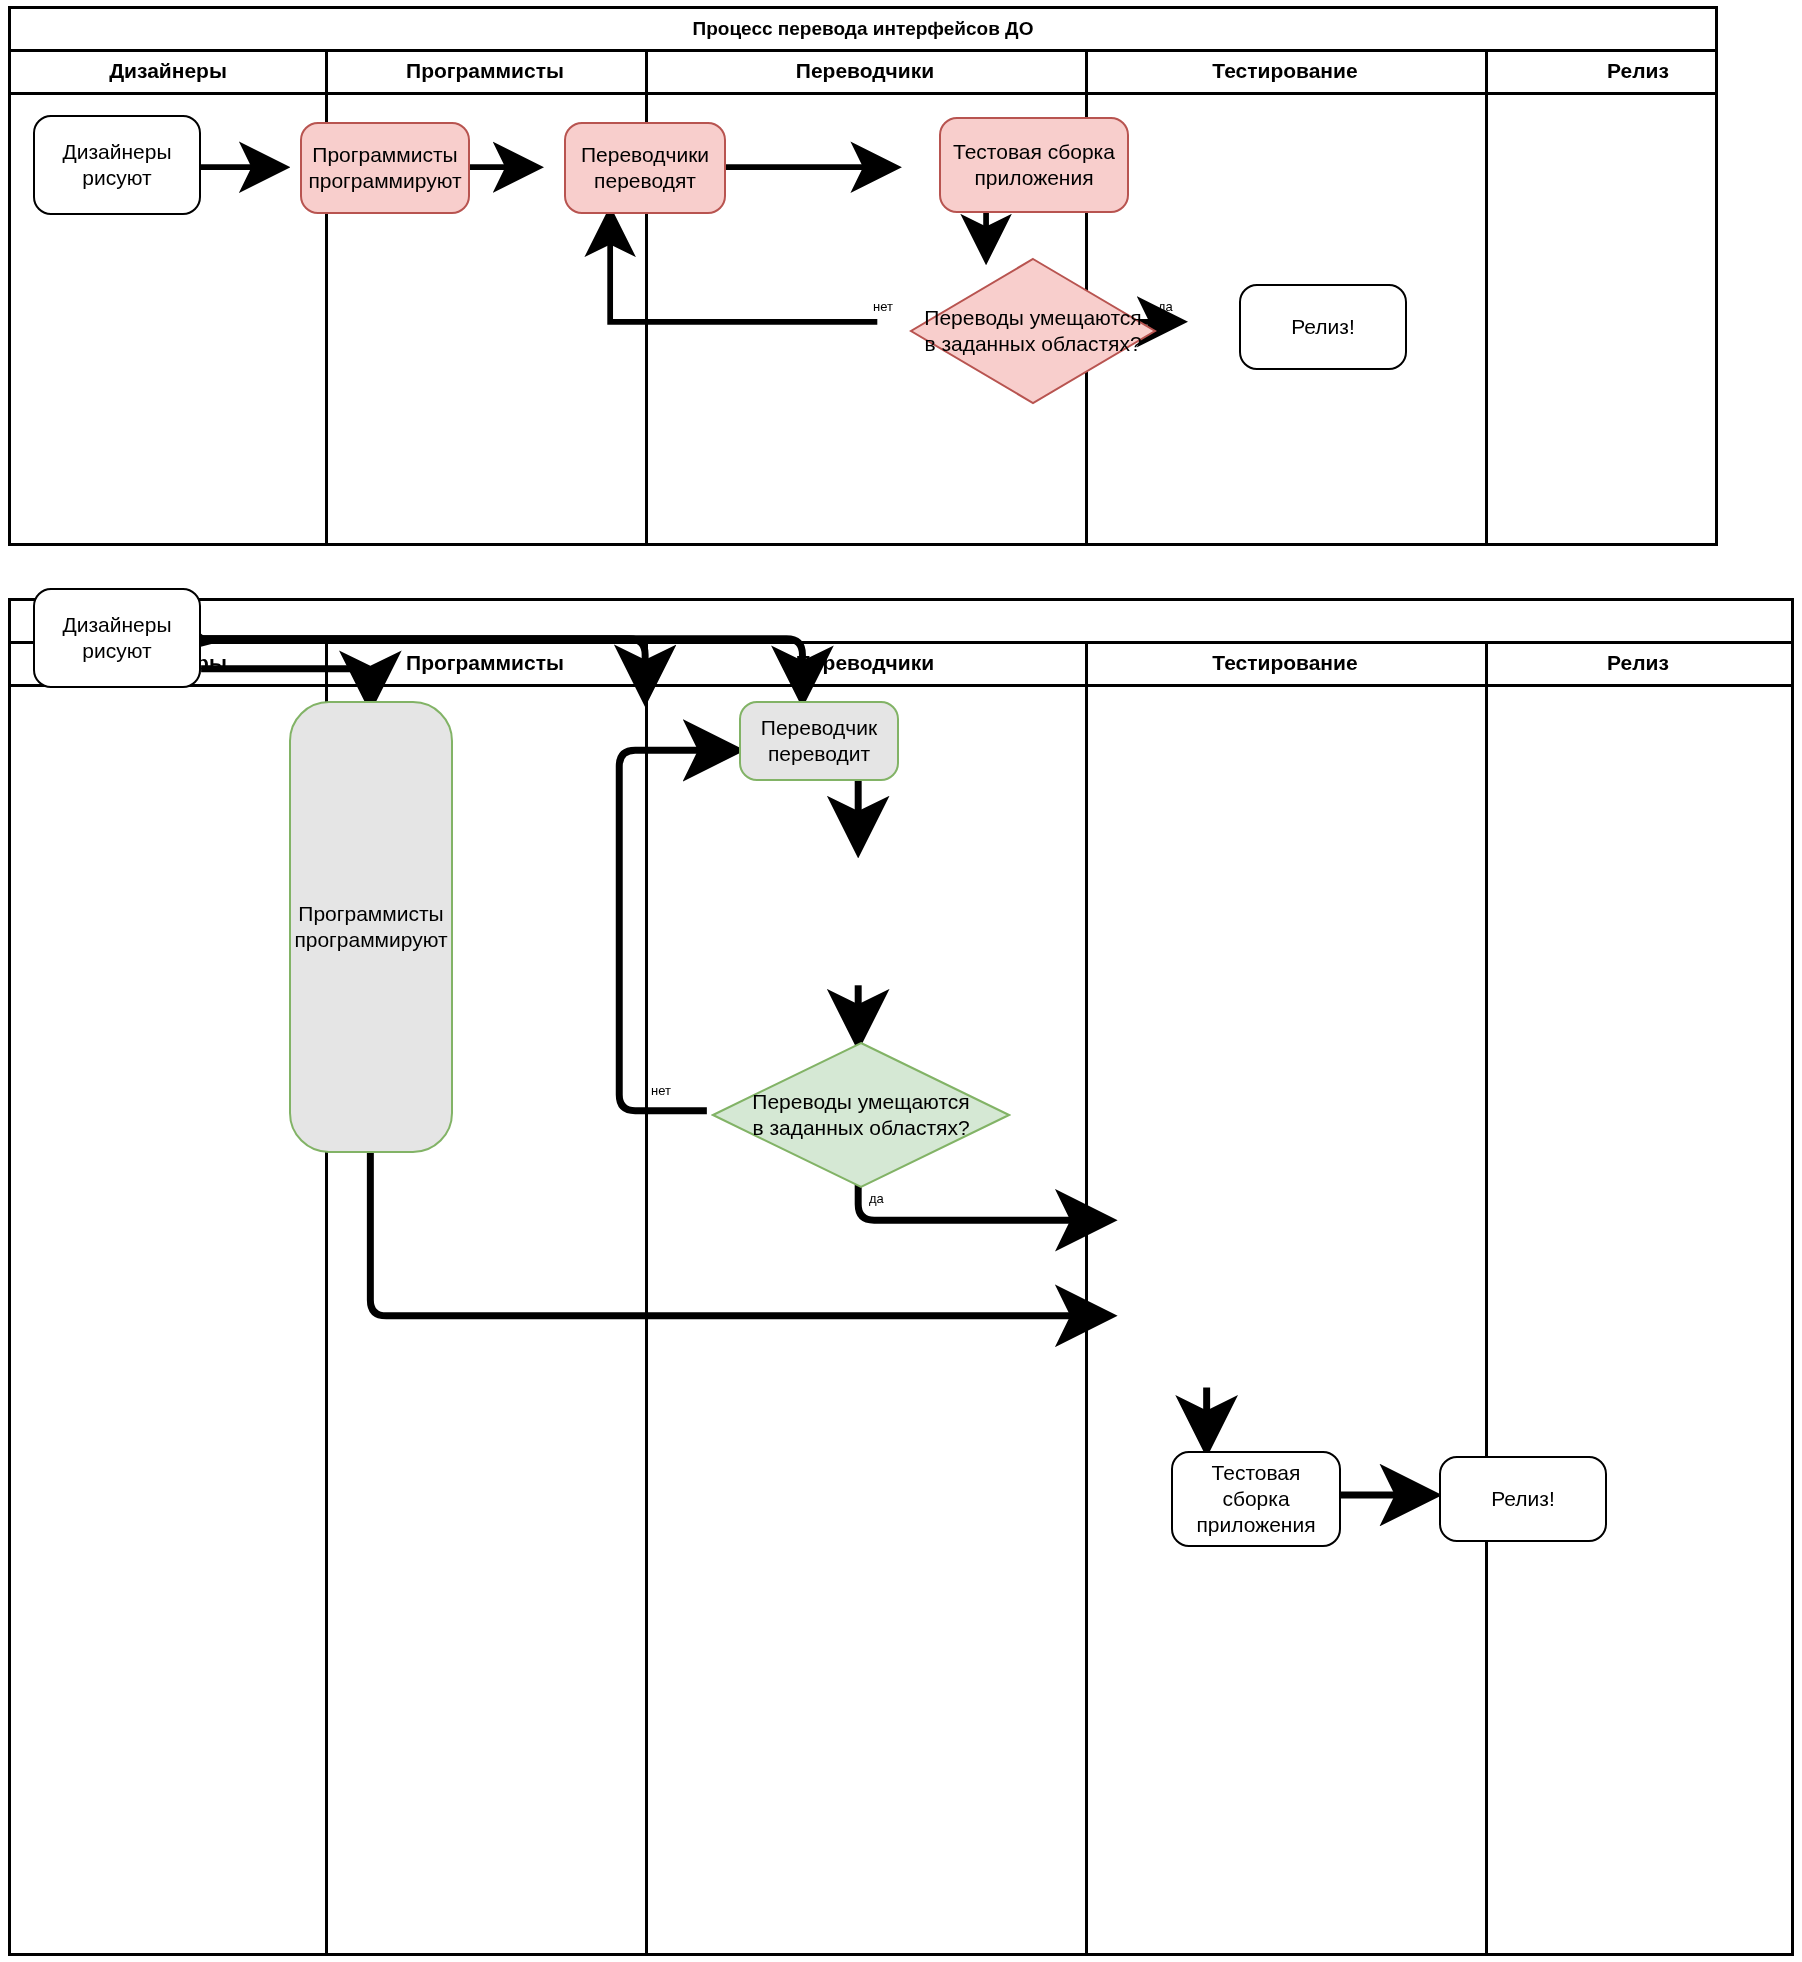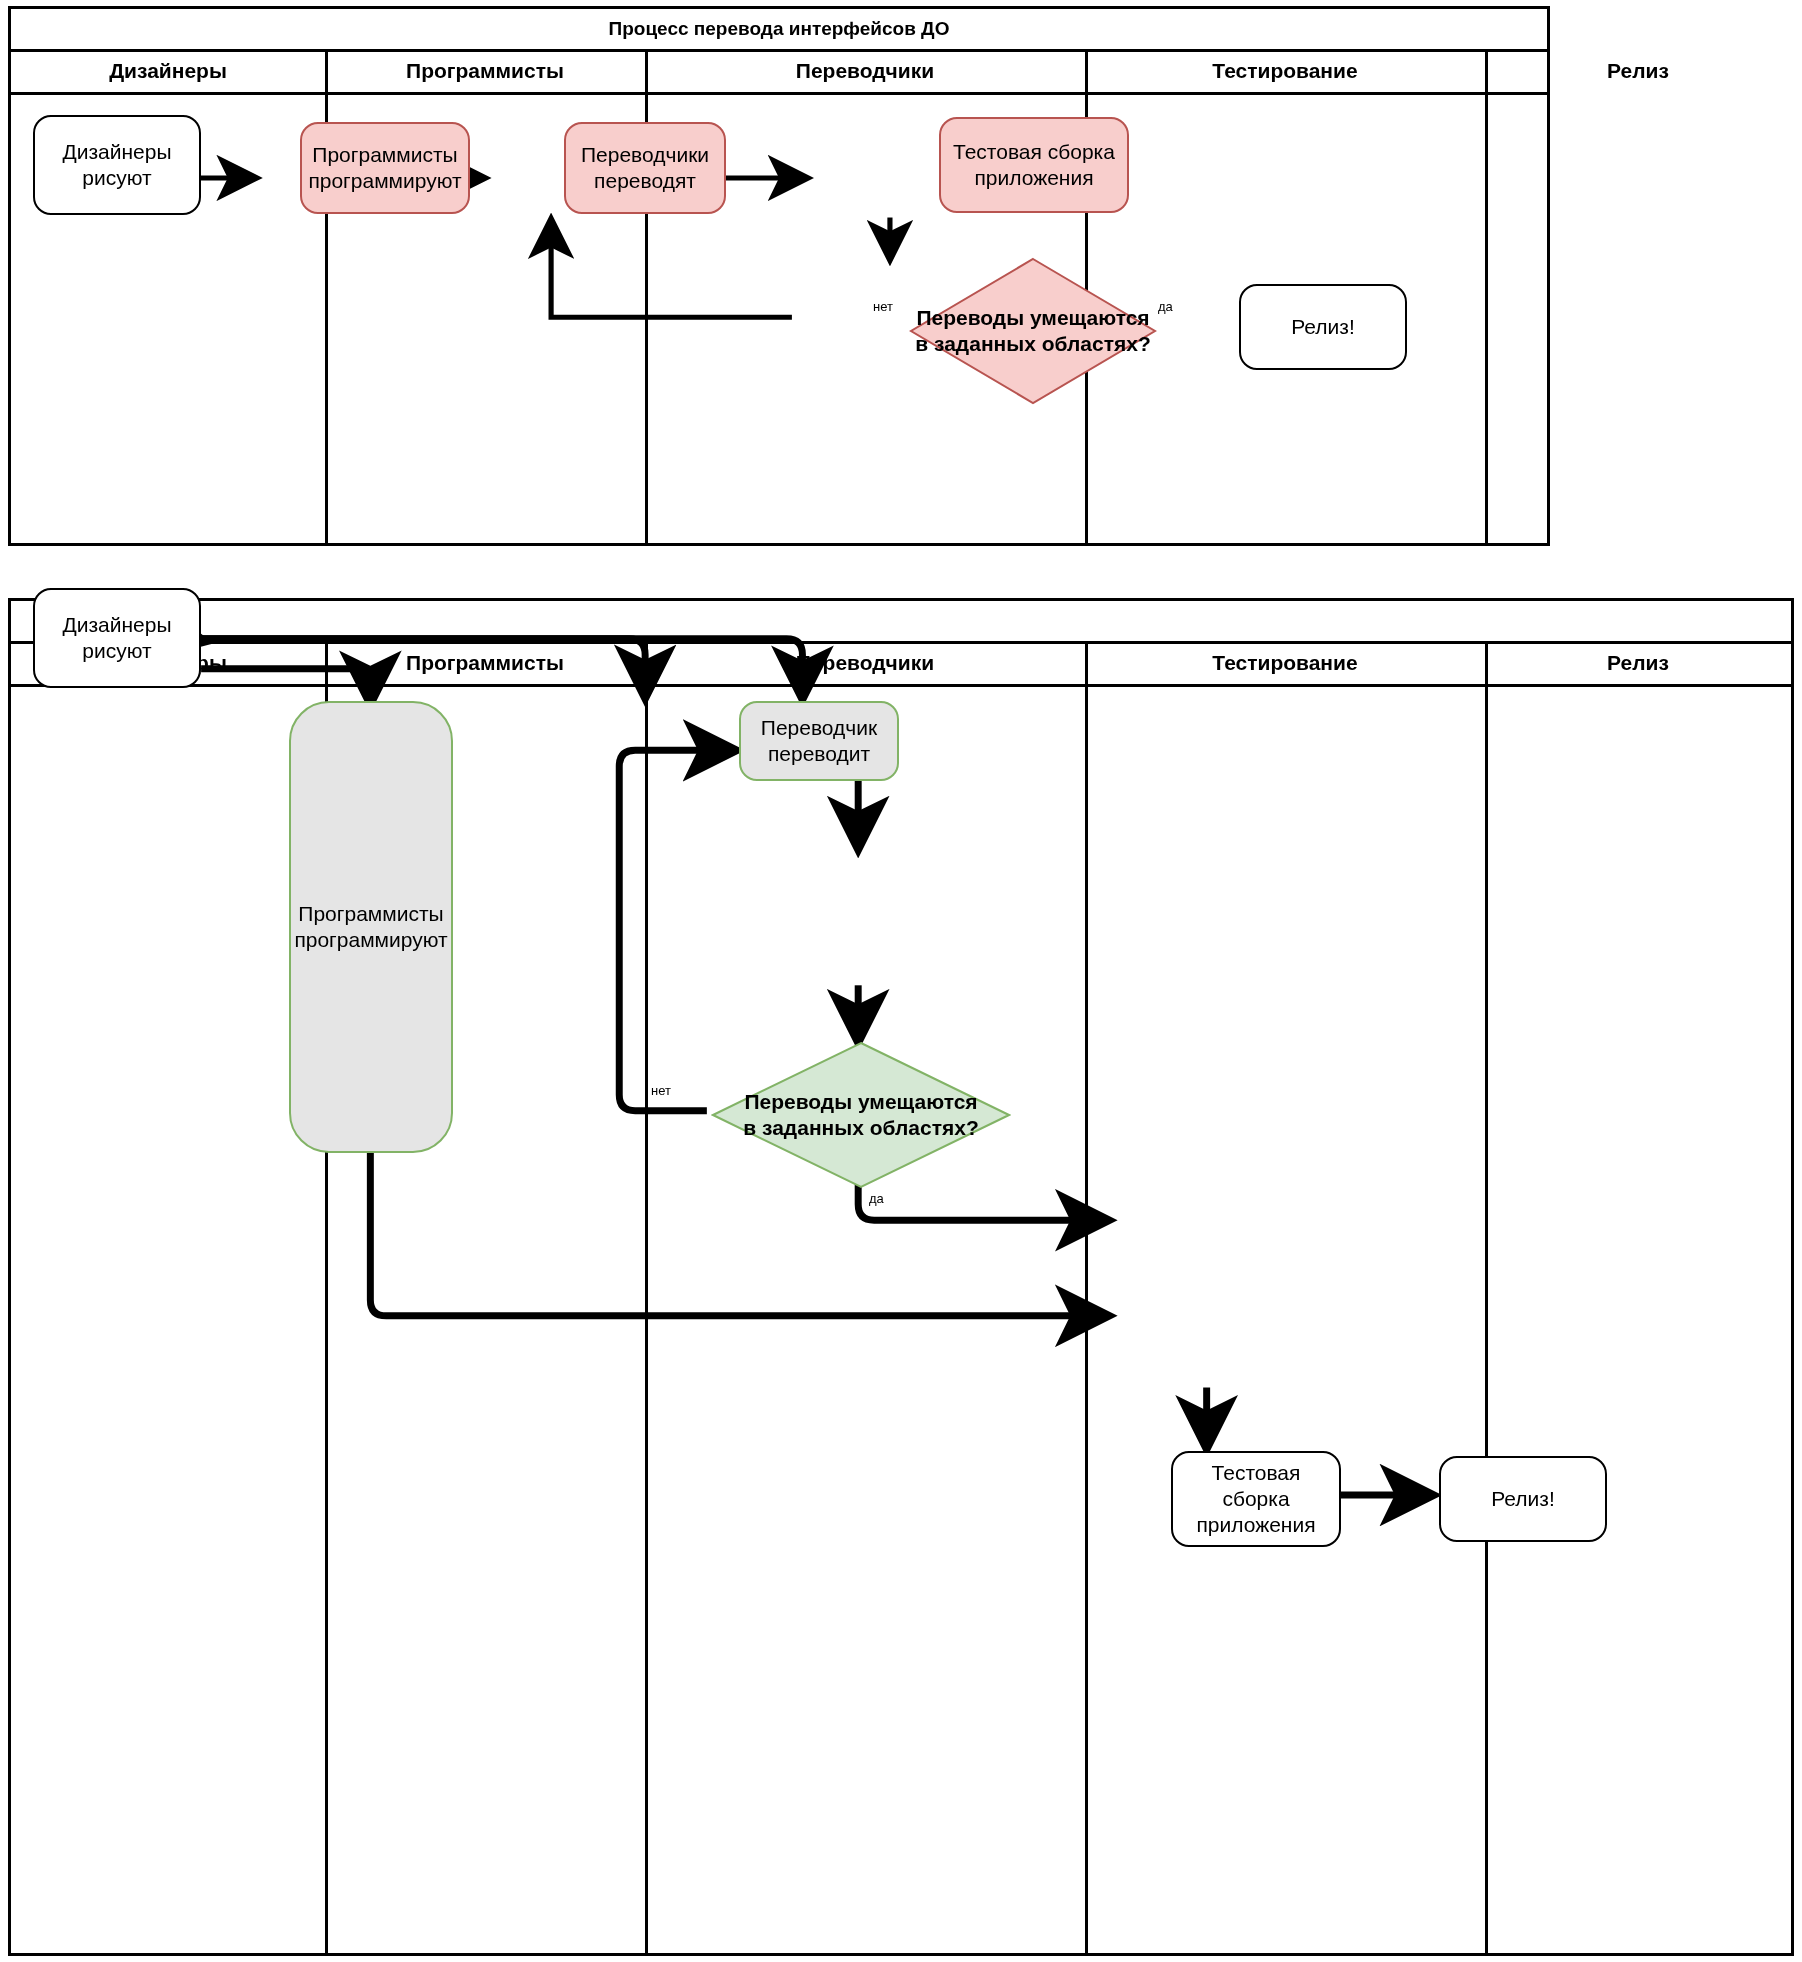--- a/index.html
+++ b/index.html
@@ -18,32 +18,32 @@
   .svgwrap{position:absolute;left:0;top:0;width:100%;height:100%;pointer-events:none;}
 
   .node{position:absolute;box-sizing:border-box;display:flex;align-items:center;
     justify-content:center;text-align:center;font-size:21px;line-height:1.25;color:#000;
     padding:4px 8px;}
   .rbox{border-radius:18px;border:2px solid #000;background:#fff;}
   .rbox.pink{background:#f8cecc;border-color:#b85450;}
   .rbox.green{background:#e5e5e5;border-color:#82b366;}
   .rbox.tall{border-radius:40px;}
 
-  .dia-wrap{position:absolute;font-weight:bold;}
+  .dia-wrap{position:absolute;}
   .dia-label{position:absolute;inset:0;display:flex;align-items:center;justify-content:center;
     text-align:center;font-size:21px;line-height:1.25;color:#000;}
 
   .edge-label{position:absolute;font-size:13px;color:#000;background:transparent;}
 </style>
 </head>
 <body>
 
 <div id="page">
 
-  <div class="pool" id="pool-before" style="left:8px;top:6px;width:1542px;height:540px;">
+  <div class="pool" id="pool-before" style="left:8px;top:6px;width:1710px;height:540px;">
 
     <div class="pool-title">Процесс перевода интерфейсов ДО</div>
     <div class="pool-title-rule" style="top:40px;"></div>
 
     <div class="lane-head" style="left:0px;width:314px;top:40px;height:43px;">
       <span>Дизайнеры</span>
     </div>
     <div class="lane-head" style="left:314px;width:320px;top:40px;height:43px;">
       <span>Программисты</span>
     </div>

